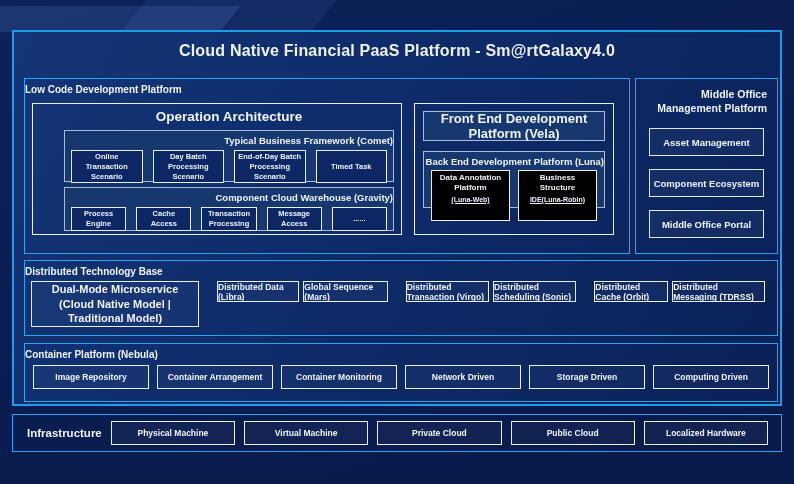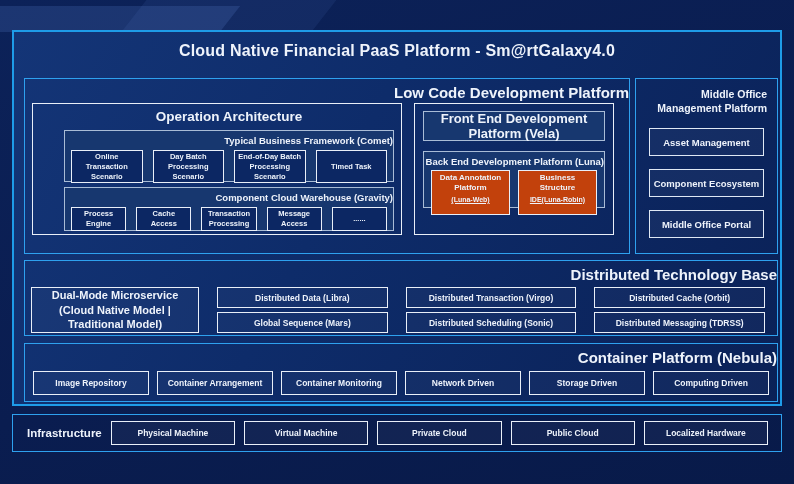--- a/index.html
+++ b/index.html
@@ -14,21 +14,21 @@
   .streak.s2 { top:0; left:130px; width:190px; height:42px; background:rgba(96,136,214,0.10); }
 
   .main-box {
     position:absolute; left:12px; top:30px; width:770px; height:376px; box-sizing:border-box;
     border:2px solid #1e9ce8;
     background:linear-gradient(118deg,#143577 0%,#0e2c6a 42%,#0a2157 100%);
   }
   .main-title { text-align:center; font-weight:700; font-size:16px; letter-spacing:.2px; margin-top:10px; }
 
   .section { position:absolute; box-sizing:border-box; border:1.5px solid #2ea1ef; }
-  .section-label { text-align:right; font-weight:700; font-size:15px; padding-top:5px; }
+  .section-label { text-align:left; font-weight:700; font-size:10px; padding-top:5px; }
 
   #low-code { left:10px; top:46px; width:606px; height:176px; }
   #middle-office { left:621px; top:46px; width:143px; height:176px; }
   #distributed { left:10px; top:228px; width:754px; height:76px; }
   #container-platform { left:10px; top:311px; width:754px; height:59px; }
   #infrastructure {
     position:absolute; left:12px; top:414px; width:770px; height:38px; box-sizing:border-box;
     border:1.5px solid #2ea1ef; display:flex; align-items:center; gap:9px; padding:0 13px 0 14px;
   }
 
@@ -51,42 +51,42 @@
   #comet .leaf { min-height:24px; }
   #gravity .leaf { min-height:21px; }
 
   #vela {
     margin:7px 8px 0; height:30px; display:flex; align-items:center; justify-content:center;
     font-weight:700; font-size:13px; text-align:center;
   }
   #luna { margin:10px 8px 0; height:57px; }
   .luna-row { display:flex; gap:8px; padding:3px 7px 0; }
   .luna-leaf {
-    flex:1; box-sizing:border-box; border:1px solid #e9eff8; background:#c2410c;
-    text-align:center; font-weight:700; font-size:8px; line-height:1.3; padding:2px 2px 10px;
+    flex:1; box-sizing:border-box; border:1px solid #e9eff8; background:#000000;
+    text-align:center; font-weight:700; font-size:8px; line-height:1.3; padding:2px 2px 16px;
   }
   .luna-leaf .sub { font-size:7px; text-decoration:underline; margin-top:1px; }
 
   #middle-office .mo-label {
     text-align:right; font-weight:700; font-size:10.5px; line-height:1.35; margin:8px 10px 0 13px;
   }
   .mo-leaf {
     height:28px; margin:13px 13px 0; box-sizing:border-box; border:1px solid #dfe8f4;
     background:rgba(255,255,255,0.04); display:flex; align-items:center; justify-content:center;
     font-weight:700; font-size:9.5px; text-align:center;
   }
   #middle-office .mo-leaf:first-of-type { margin-top:12px; }
 
   .dist-body { display:flex; gap:18px; padding:4px 12px 0 6px; }
   .dual-mode {
     flex:0 0 168px; height:46px; box-sizing:border-box; border:1px solid #e9eff8;
     background:rgba(255,255,255,0.03); display:flex; align-items:center; justify-content:center;
     text-align:center; font-weight:700; font-size:11px; line-height:1.35; padding:0 9px;
   }
-  .dist-col { flex:1; display:flex; flex-direction:column; gap:4px; }
+  .dist-col { flex:1; display:flex; flex-direction:row; gap:4px; }
   .dist-leaf {
     height:21px; box-sizing:border-box; border:1px solid #e9eff8; background:rgba(255,255,255,0.03);
     display:flex; align-items:center; justify-content:center; font-weight:700; font-size:8.5px;
   }
 
   .cont-row { display:flex; gap:8px; padding:5px 8px 0; }
   .cont-leaf {
     flex:1; height:24px; box-sizing:border-box; border:1px solid #e9eff8; background:rgba(255,255,255,0.03);
     display:flex; align-items:center; justify-content:center; font-weight:700; font-size:8.5px; text-align:center;
   }

